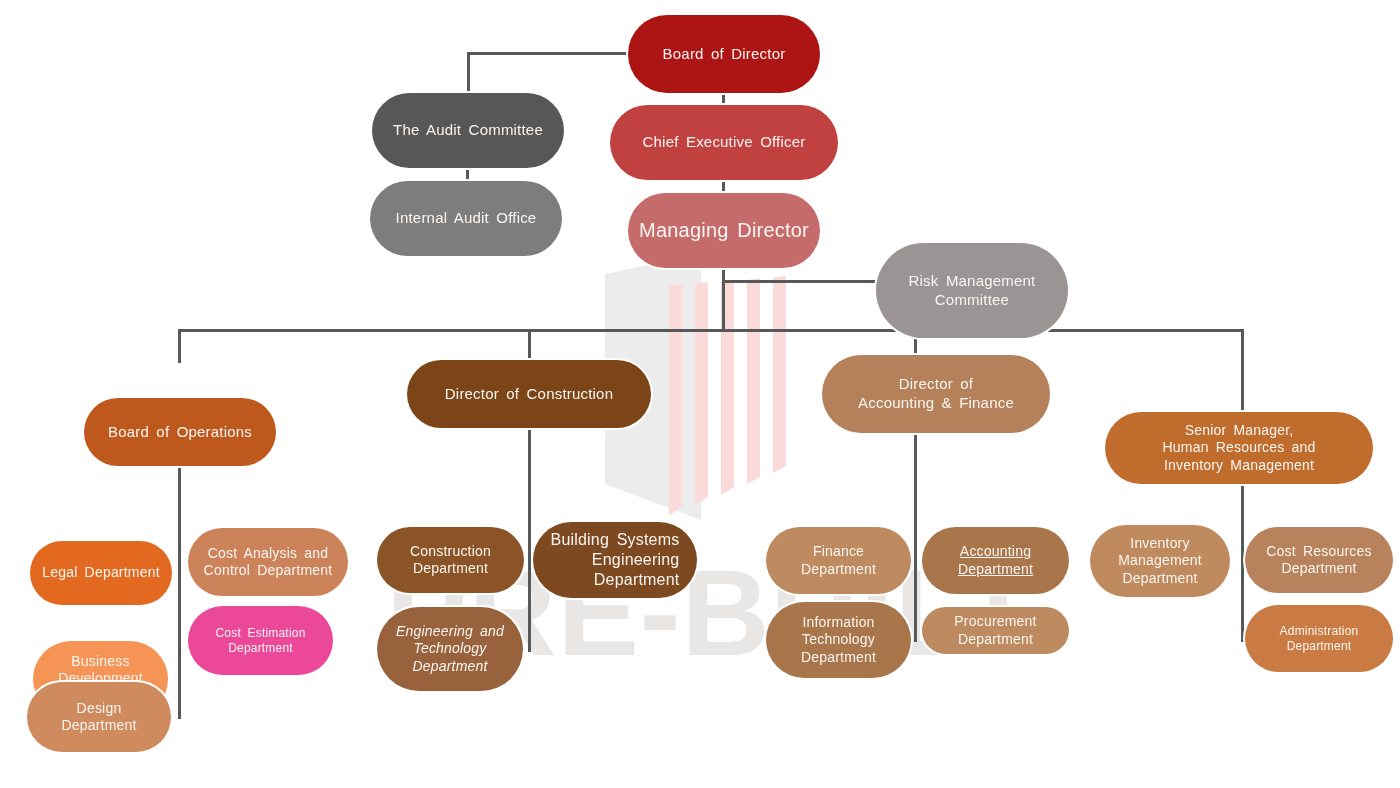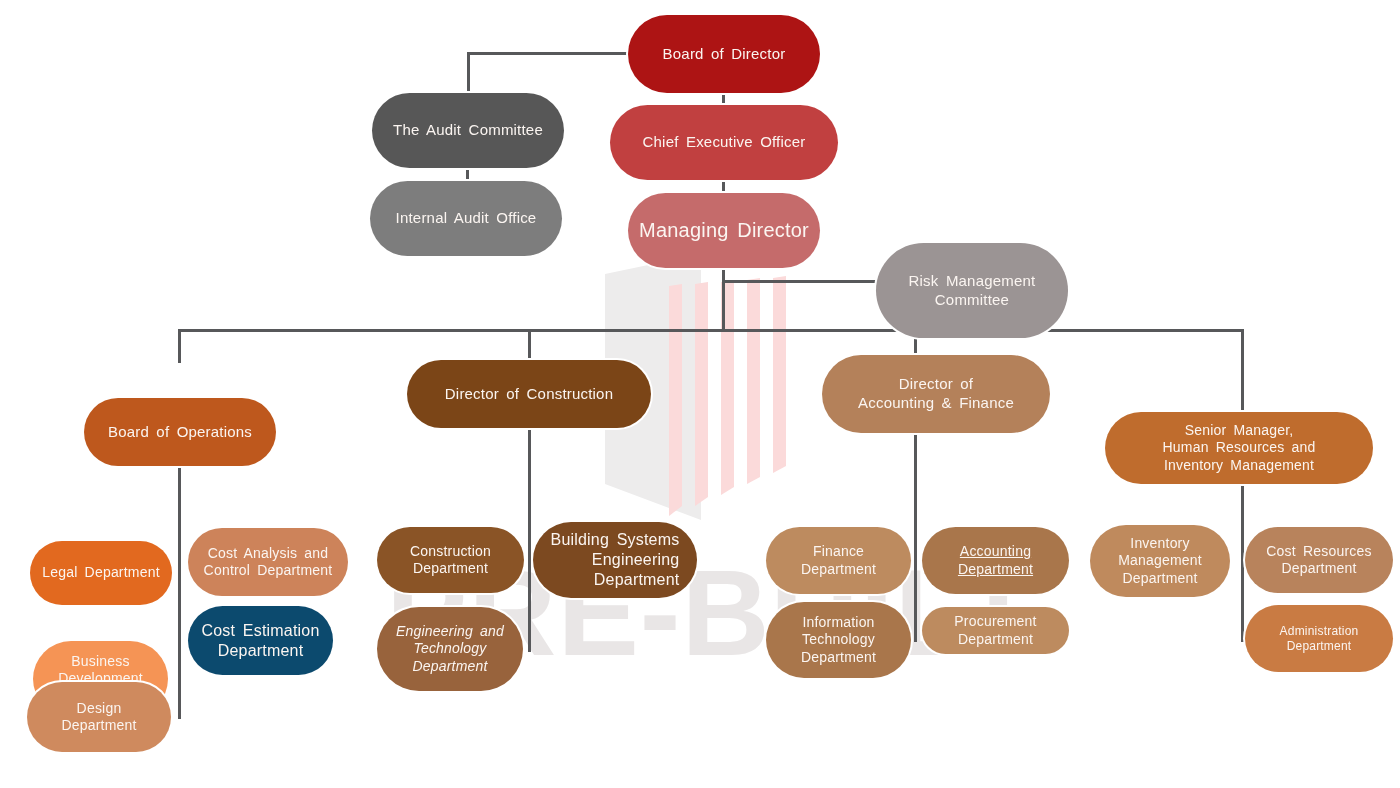--- a/index.html
+++ b/index.html
@@ -97,21 +97,21 @@
 Accounting &amp; Finance</div>
       <div class="node" style="left: 1105px; top: 412px; width: 268px; height: 72px; background: rgb(191, 108, 45); font-size: 14px;">Senior Manager,
 Human Resources and
 Inventory Management</div>
       <div class="node" style="left: 30px; top: 530px; width: 142px; height: 64px; background: rgb(226, 105, 31); font-size: 14px; margin-top: 11px;">Legal Department</div>
       <div class="node" style="left: 188px; top: 528px; width: 160px; height: 68px; background: rgb(205, 131, 90); font-size: 14px;">Cost Analysis and
 Control Department</div>
       <div class="node" style="left: 33px; top: 602px; width: 135px; height: 76px; background: rgb(245, 148, 85); font-size: 14px; margin-top: 39px;">Business
 Development
 Department</div>
-      <div class="node" style="left: 188px; top: 606px; width: 145px; height: 69px; background: #0c4a6e; font-size: 16px;">Cost Estimation
+      <div class="node" style="left: 188px; top: 606px; width: 145px; height: 69px; background: #ec4899; font-size: 12px;">Cost Estimation
 Department</div>
       <div class="node" style="left: 27px; top: 682px; width: 144px; height: 70px; background: rgb(207, 138, 94); font-size: 14px;">Design
 Department</div>
       <div class="node" style="left: 377px; top: 527px; width: 147px; height: 66px; background: rgb(138, 84, 38); font-size: 14px;">Construction
 Department</div>
       <div class="node" style="left: 533px; top: 522px; width: 164px; height: 76px; background: rgb(124, 73, 32); font-size: 16px; text-align: right;">Building Systems
 Engineering
 Department</div>
       <div class="node" style="left: 377px; top: 607px; width: 146px; height: 84px; background: rgb(152, 99, 60); font-size: 14px; font-style: italic;">Engineering and
 Technology

